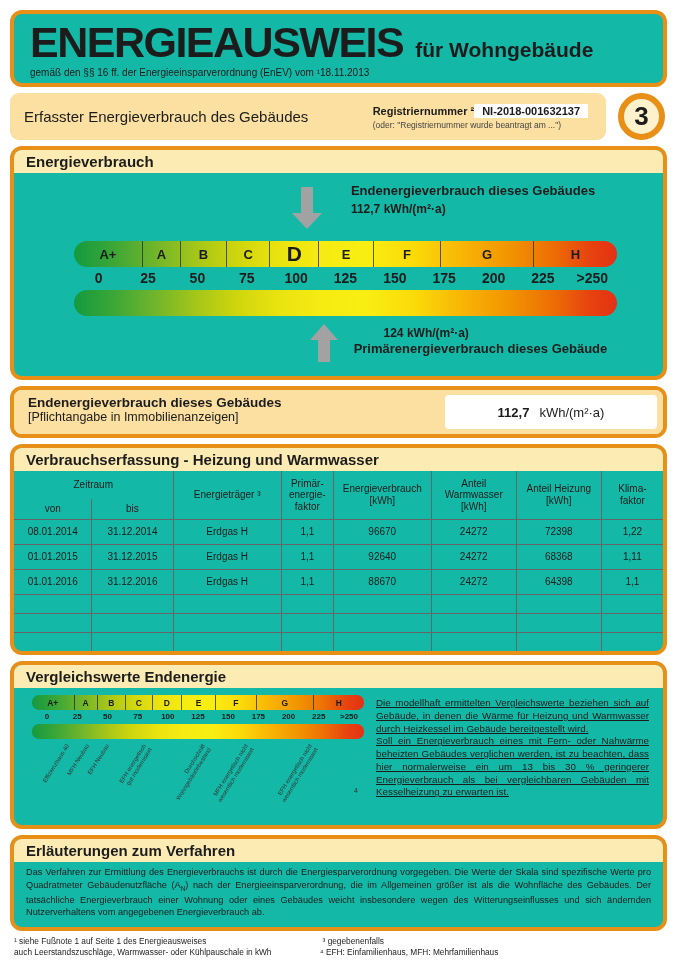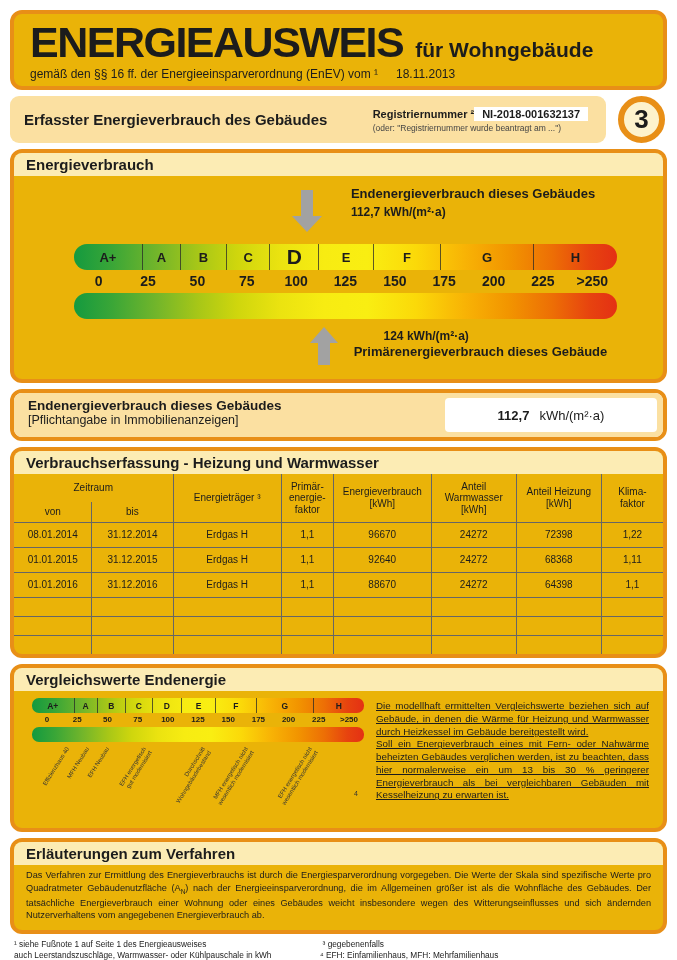--- a/index.html
+++ b/index.html
@@ -5,34 +5,34 @@
   :root{
     --orange:#e88f17;
     --cream:#fcecb4;
     --tan:#fbe0a1;
     --grad:linear-gradient(90deg,#149a3f 0%,#3aa637 7%,#71b52b 15%,#a8c717 23%,#cfd60d 30%,#ebe310 38%,#f7ec12 46%,#f9ee12 54%,#fbd909 63%,#f8b305 72%,#f29500 80%,#ed6f05 88%,#e7430f 95%,#e43014 100%);
     --arrowgray:#a2a2a2;
   }
   *{box-sizing:border-box;}
   body{margin:0;background:#fff;font-family:"Liberation Sans",sans-serif;color:#1c1c1c;}
   .page{width:677px;height:960px;background:#fff;position:relative;padding-top:10px;overflow:hidden;}
-  .box{margin:6px 10px 0;border:4px solid var(--orange);border-radius:12px;background:#eab308;overflow:hidden;}
+  .box{margin:6px 10px 0;border:4px solid var(--orange);border-radius:12px;background:#14b8a6;overflow:hidden;}
   .sectitle{background:var(--cream);font-weight:bold;font-size:15px;padding:3px 12px;}
 
   
   .headerbox{margin-top:0;padding:6px 16px 5px;}
   .h-title-row{display:flex;align-items:baseline;gap:12px;}
   .h-main{font-size:43px;font-weight:bold;letter-spacing:-1.5px;line-height:1.05;}
   .h-sub{font-size:21px;font-weight:bold;}
-  .h-law{font-size:12px;margin-top:2px;display:flex;gap:18px;}
+  .h-law{font-size:10px;margin-top:2px;display:flex;}
 
   
   .regrow{display:flex;margin:6px 10px 0;gap:12px;align-items:center;height:47px;}
   .regbox{flex:1;background:var(--tan);border-radius:9px;height:100%;display:flex;align-items:center;padding:0 14px;gap:10px;}
-  .regtitle{font-weight:bold;font-size:15px;flex:1;}
+  .regtitle{font-weight:normal;font-size:15px;flex:1;}
   .regright{display:flex;flex-direction:column;gap:2px;padding-right:4px;}
   .regline1{display:flex;align-items:center;}
   .reglabel{font-weight:bold;font-size:11px;}
   .regnum{background:#fff;font-weight:bold;font-size:11px;padding:1px 8px;}
   .reghint{font-size:8.5px;color:#444;}
   .badge{width:47px;height:47px;border:6px solid var(--orange);border-radius:50%;background:#fdf2cc;display:flex;align-items:center;justify-content:center;font-size:26px;font-weight:bold;margin-right:2px;flex:0 0 auto;}
 
   
   .scalezone{position:relative;padding:68px 0 60px;margin:0 46px 0 60px;}
   .classband{display:flex;height:26px;border-radius:13px;background:var(--grad);overflow:hidden;}

